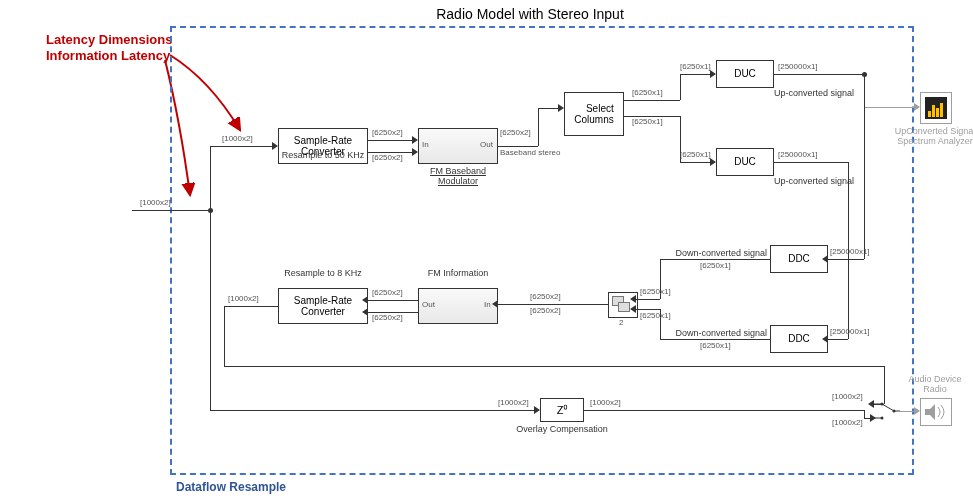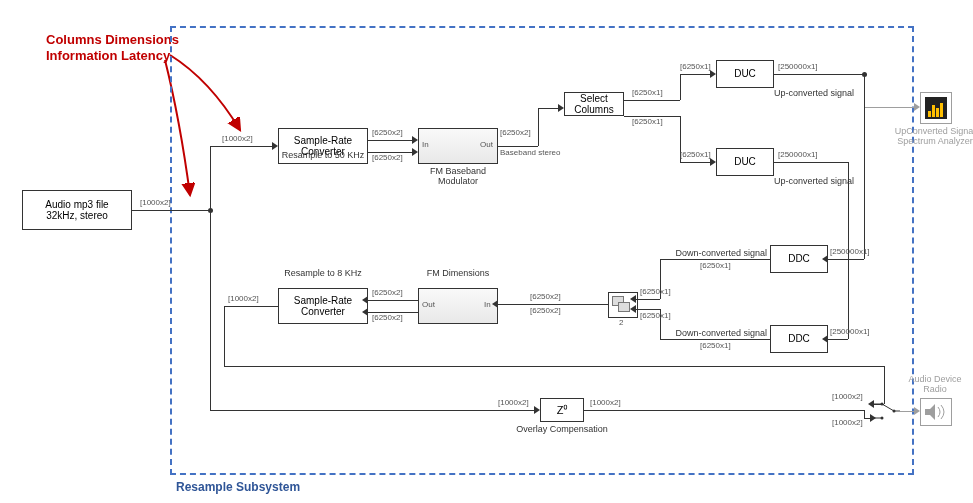--- a/index.html
+++ b/index.html
@@ -44,53 +44,52 @@
   
   .switch{position:absolute;}
   .switch svg{overflow:visible;}
   .selcol-port{position:absolute;width:6px;height:0;border-top:1px solid #333;}
 </style>
 </head>
 <body>
 
 <div id="stage">
 
+  <div class="title" style="left:380px;top:6px;width:300px;">Radio Model with Stereo Input</div>
 
   <div class="annot-red" style="left:46px;top:32px;">
-    <span>Columns Dimensions</span><br>
+    <span>Latency Dimensions</span><br>
     <span>Information Latency</span>
   </div>
 
   <svg class="red-arrow" style="left:0;top:0;width:973px;height:503px;position:absolute;pointer-events:none">
     <defs>
       <marker id="redhead" markerWidth="8" markerHeight="8" refX="6" refY="3" orient="auto">
         <path d="M0,0 L6,3 L0,6 Z" fill="#c00000"></path>
       </marker>
     </defs>
     <path d="M170,55 Q210,80 240,130" stroke="#c00000" stroke-width="2" fill="none" marker-end="url(#redhead)"></path>
     <path d="M165,60 Q180,120 190,195" stroke="#c00000" stroke-width="2" fill="none" marker-end="url(#redhead)"></path>
   </svg>
 
   <div class="dashbox" style="left:170px;top:26px;width:740px;height:445px;"></div>
-  <div class="annot-blue" style="left:176px;top:480px;">Resample Subsystem</div>
-
-  <div class="block" style="left:22px;top:190px;width:110px;height:40px;white-space:pre-line;">Audio mp3 file
-32kHz, stereo</div>
+  <div class="annot-blue" style="left:176px;top:480px;">Dataflow Resample</div>
+
 
   <div class="block" style="left:278px;top:128px;width:90px;height:36px;white-space:pre-line;">Sample-Rate
 Converter</div>
   <div class="sublabel" style="left:278px;top:150px;width:90px;">Resample to 50 KHz</div>
 
   <div class="block" style="left:418px;top:128px;width:80px;height:36px;background:linear-gradient(#f9f9f9,#e8e8e8);"></div>
   <div class="portlabel" style="left:422px;top:140px;">In</div>
   <div class="portlabel" style="left:480px;top:140px;">Out</div>
-  <div class="sublabel" style="left:413px;top:166px;width:90px;white-space:pre-line;">FM Baseband
+  <div class="sublabel" style="left:413px;top:166px;width:90px;white-space:pre-line;text-decoration:underline;">FM Baseband
 Modulator</div>
 
-  <div class="block" style="left:564px;top:92px;width:60px;height:24px;white-space:pre-line;">Select
+  <div class="block" style="left:564px;top:92px;width:60px;height:44px;white-space:pre-line;text-align:right;">Select
 Columns</div>
   <div class="selcol-port" style="left:624px;top:100px;"></div>
   <div class="selcol-port" style="left:624px;top:116px;"></div>
 
   <div class="block" style="left:716px;top:60px;width:58px;height:28px;">DUC</div>
   <div class="sublabel" style="left:774px;top:88px;width:110px;text-align:left;">Up-converted signal</div>
 
   <div class="block" style="left:716px;top:148px;width:58px;height:28px;">DUC</div>
   <div class="sublabel" style="left:774px;top:176px;width:110px;text-align:left;">Up-converted signal</div>
 
@@ -99,21 +98,21 @@
 
   <div class="block" style="left:770px;top:325px;width:58px;height:28px;">DDC</div>
   <div class="sublabel" style="left:672px;top:328px;width:95px;text-align:right;">Down-converted signal</div>
 
   <div class="concat" style="left:608px;top:292px;"></div>
   <div class="small" style="left:619px;top:318px;">2</div>
 
   <div class="block" style="left:418px;top:288px;width:80px;height:36px;background:linear-gradient(#f9f9f9,#e8e8e8);"></div>
   <div class="portlabel" style="left:422px;top:300px;">Out</div>
   <div class="portlabel" style="left:484px;top:300px;">In</div>
-  <div class="sublabel" style="left:418px;top:268px;width:80px;">FM Dimensions</div>
+  <div class="sublabel" style="left:418px;top:268px;width:80px;">FM Information</div>
 
   <div class="block" style="left:278px;top:288px;width:90px;height:36px;white-space:pre-line;">Sample-Rate
 Converter</div>
   <div class="sublabel" style="left:278px;top:268px;width:90px;">Resample to 8 KHz</div>
 
   <div class="block" style="left:540px;top:398px;width:44px;height:24px;font-size:11px;">Z⁰</div>
   <div class="sublabel" style="left:512px;top:424px;width:100px;">Overlay Compensation</div>
 
   <div class="scope" style="left:920px;top:92px;">
     <div class="screen">

